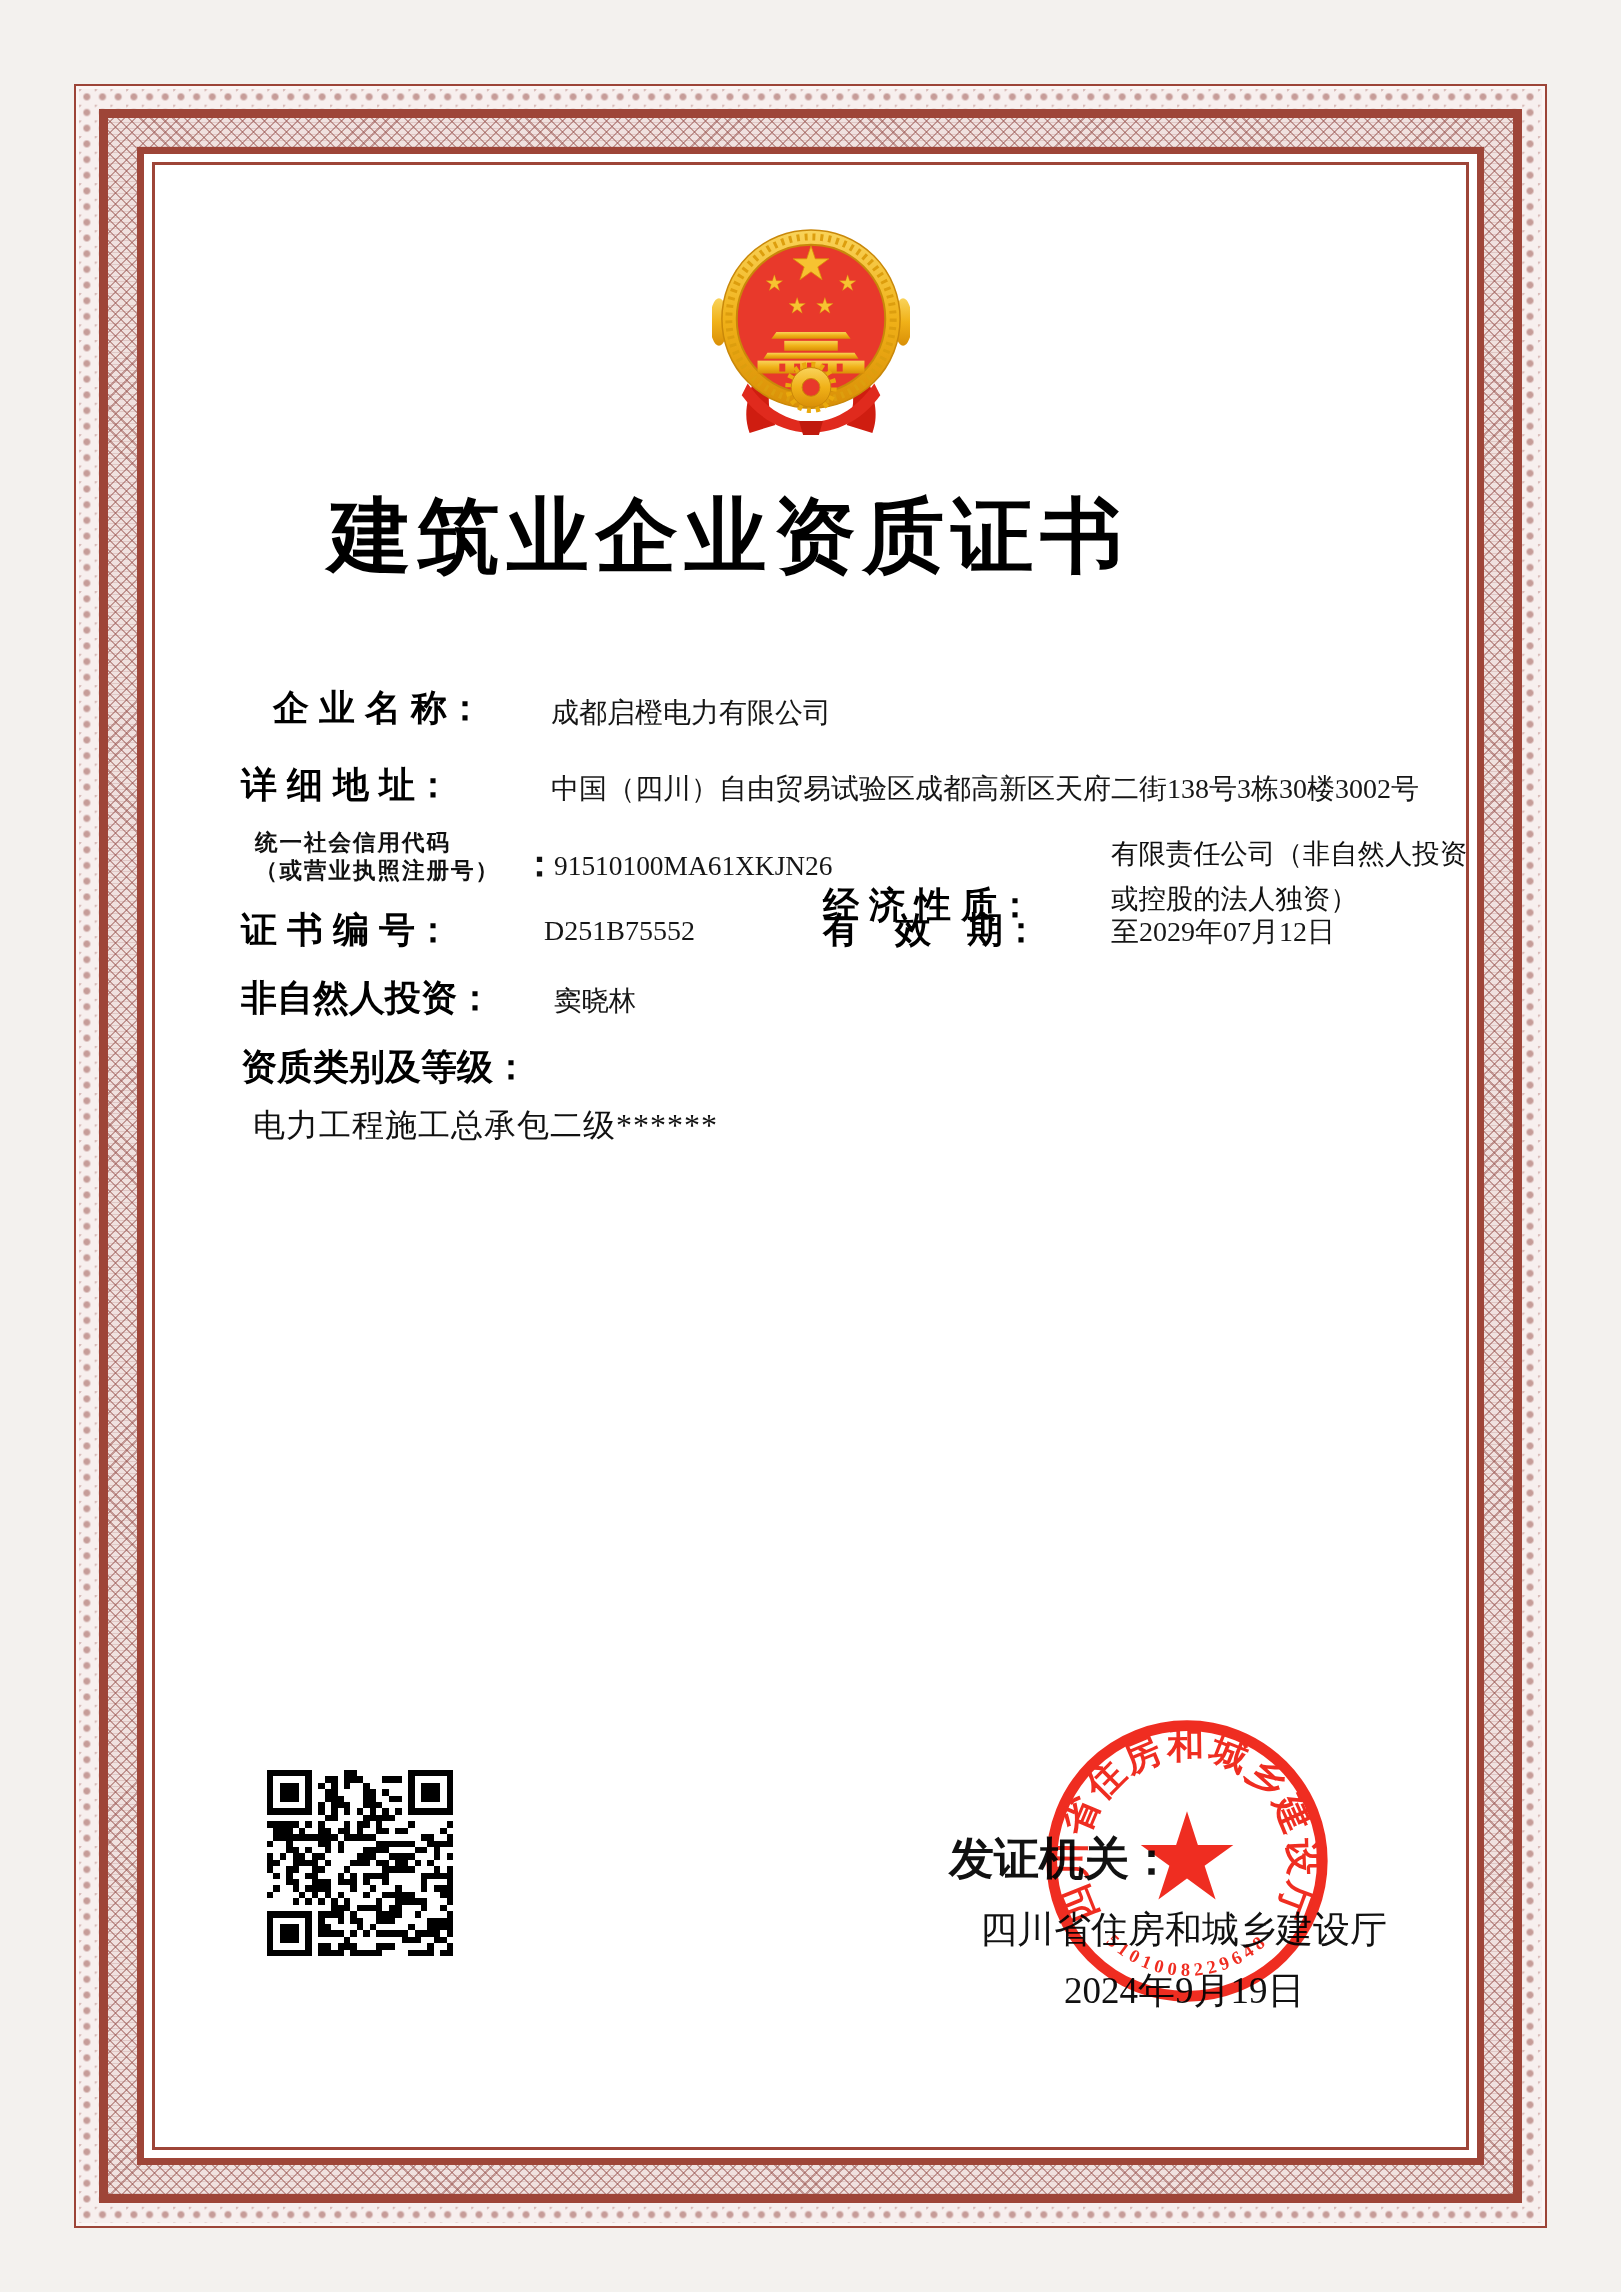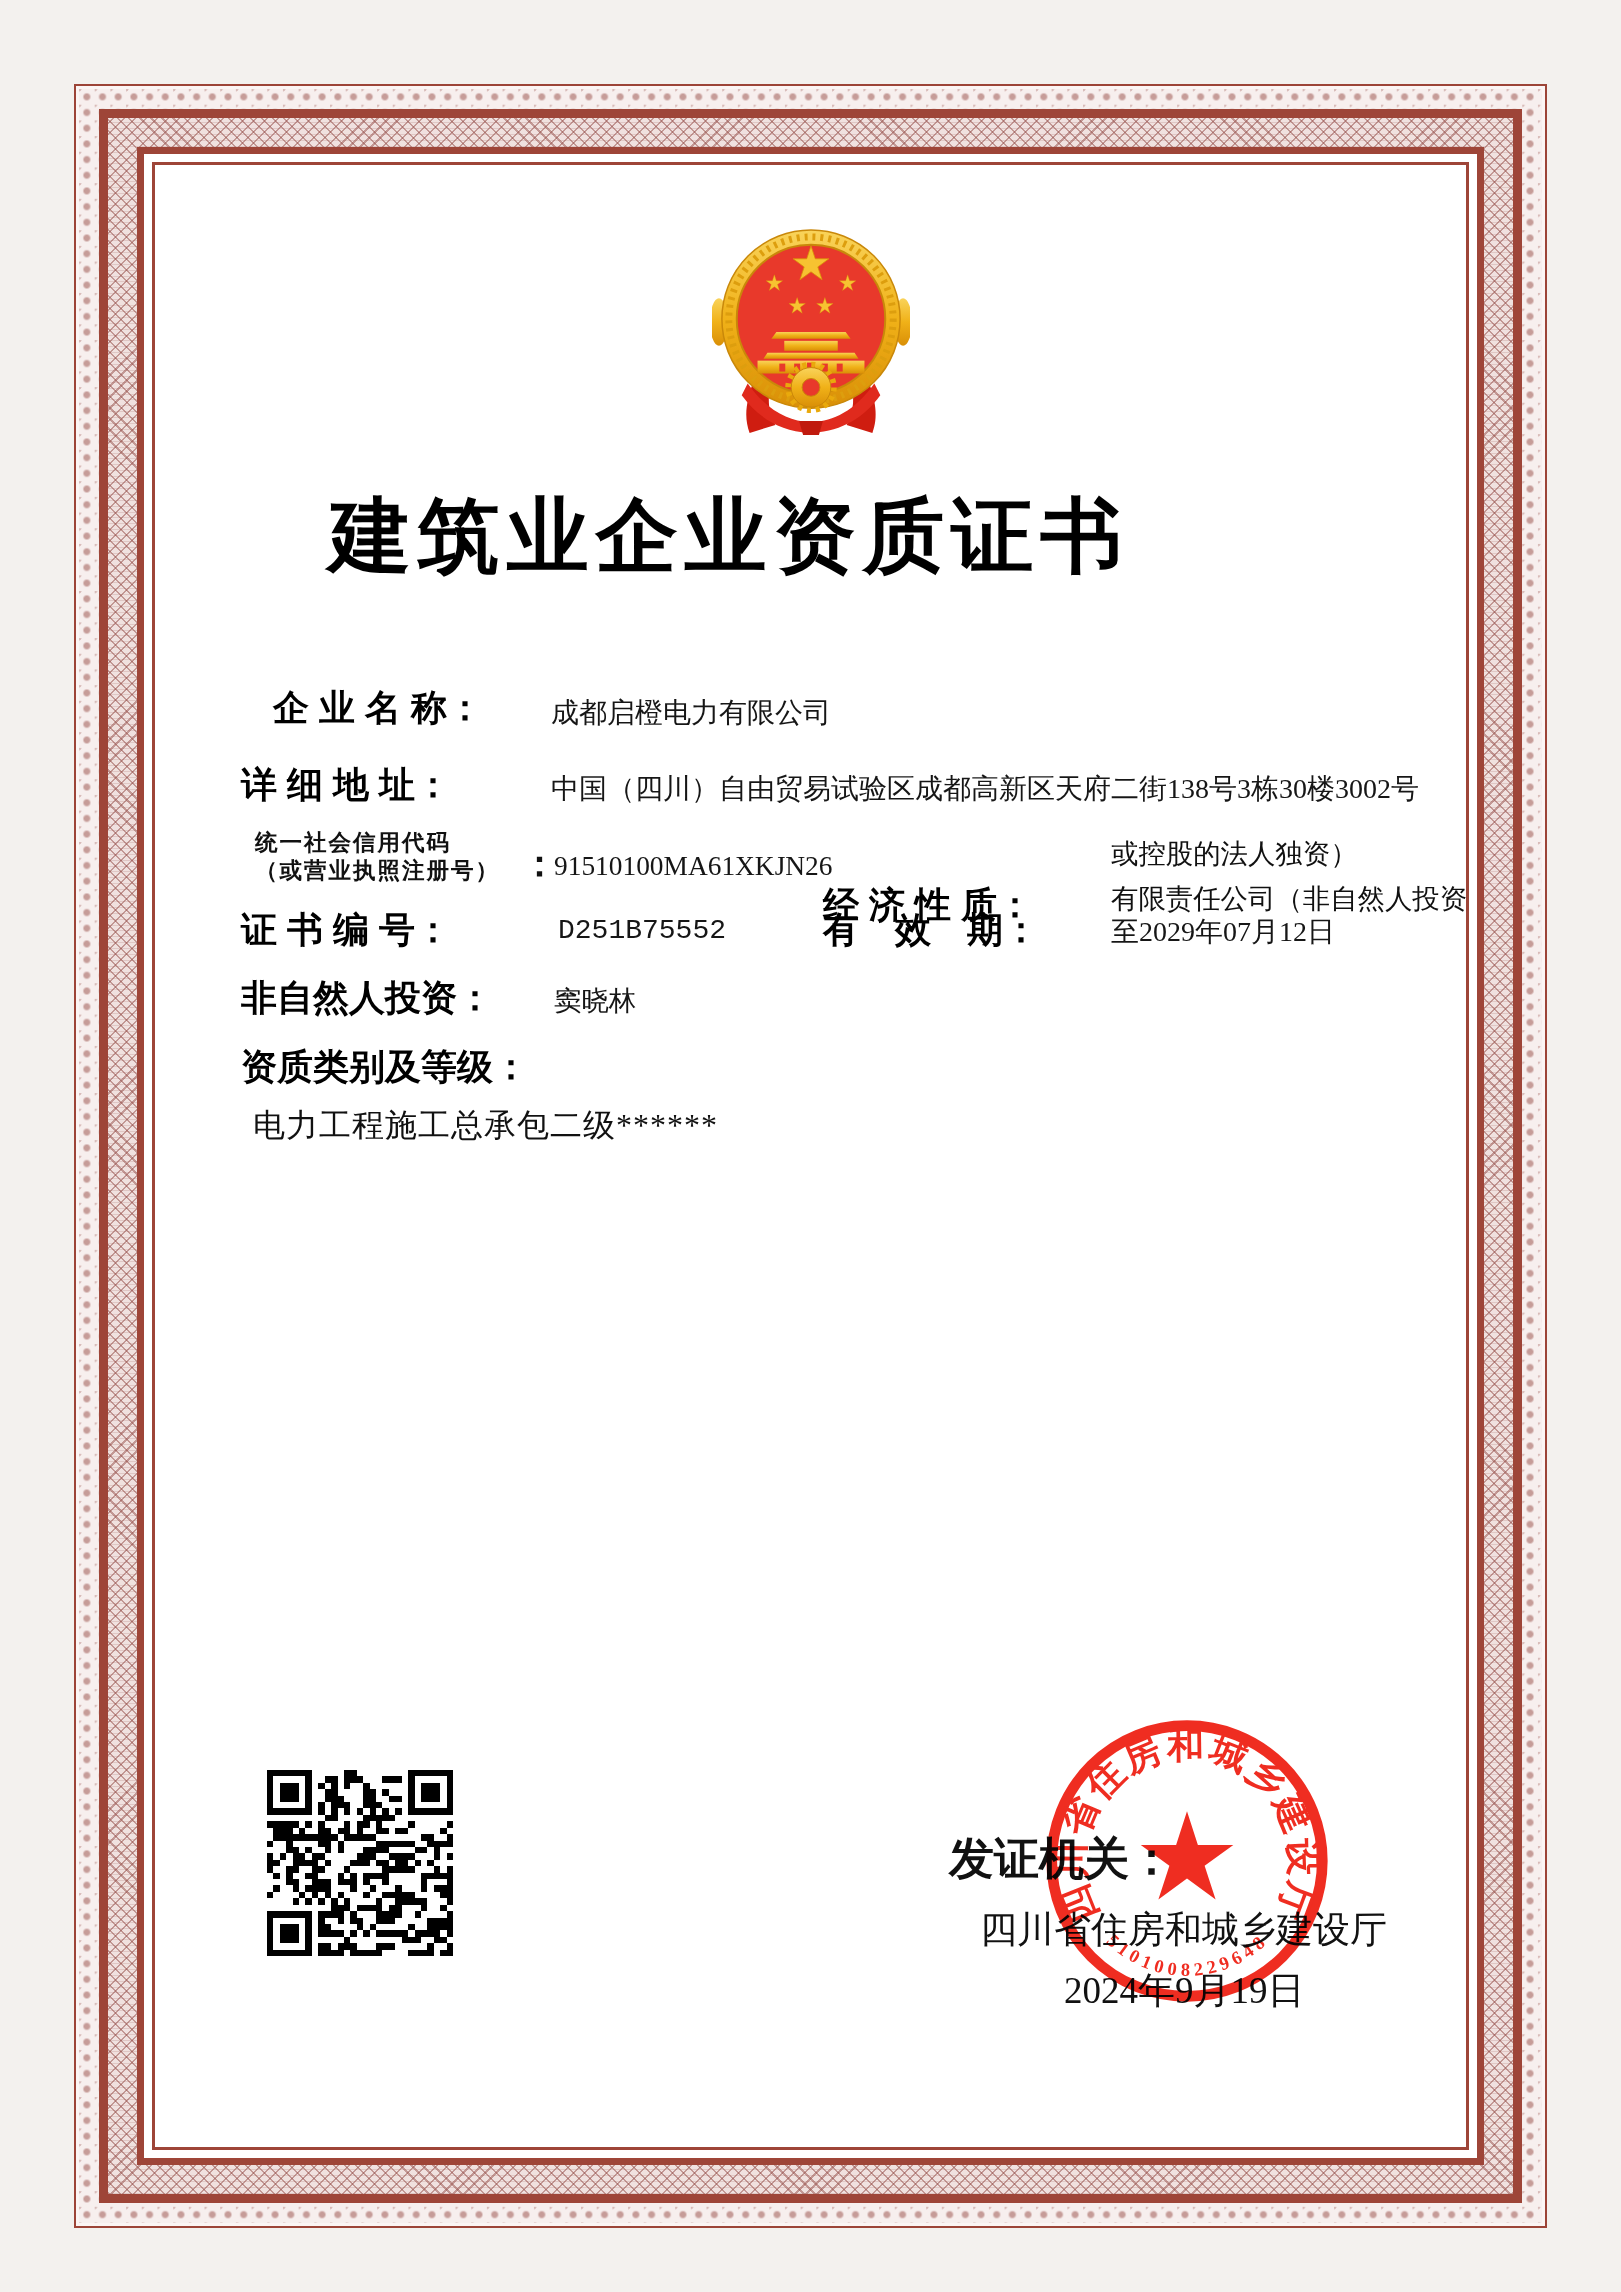--- a/index.html
+++ b/index.html
@@ -142,26 +142,26 @@
 
   <div class="lbl-small">
     <span style="display:block">统一社会信用代码</span>
     <span style="display:block">（或营业执照注册号）</span>
   </div>
   <div class="lbl-small-colon">：</div>
   <div class="val" style="left:554px; top:851px; font-size:27.4px;">91510100MA61XKJN26</div>
 
   <div class="lbl" style="left:823px; top:841px;margin-top:40px;">经 济 性 质：</div>
   <div class="econ-val">
+    <span style="display:block">有限责任公司（非自然人投资</span>
     <span style="display:block">或控股的法人独资）</span>
-    <span style="display:block">有限责任公司（非自然人投资</span>
   </div>
 
   <div class="lbl" style="left:241px; top:906px;">证 书 编 号：</div>
-  <div class="val" style="left:558px; top:915px;font-family:Liberation Mono, monospace;">D251B75552</div>
+  <div class="val" style="left:544px; top:915px;">D251B75552</div>
 
   <div class="lbl" style="left:823px; top:906px;">有　效　期：</div>
   <div class="val" style="left:1111px; top:913px;">至2029年07月12日</div>
 
   <div class="lbl" style="left:241px; top:974px;">非自然人投资：</div>
   <div class="val" style="left:554px; top:983px; font-size:27.4px;">窦晓林</div>
 
   <div class="lbl" style="left:241px; top:1043px;">资质类别及等级：</div>
   <div class="qual-line">电力工程施工总承包二级******</div>
 

